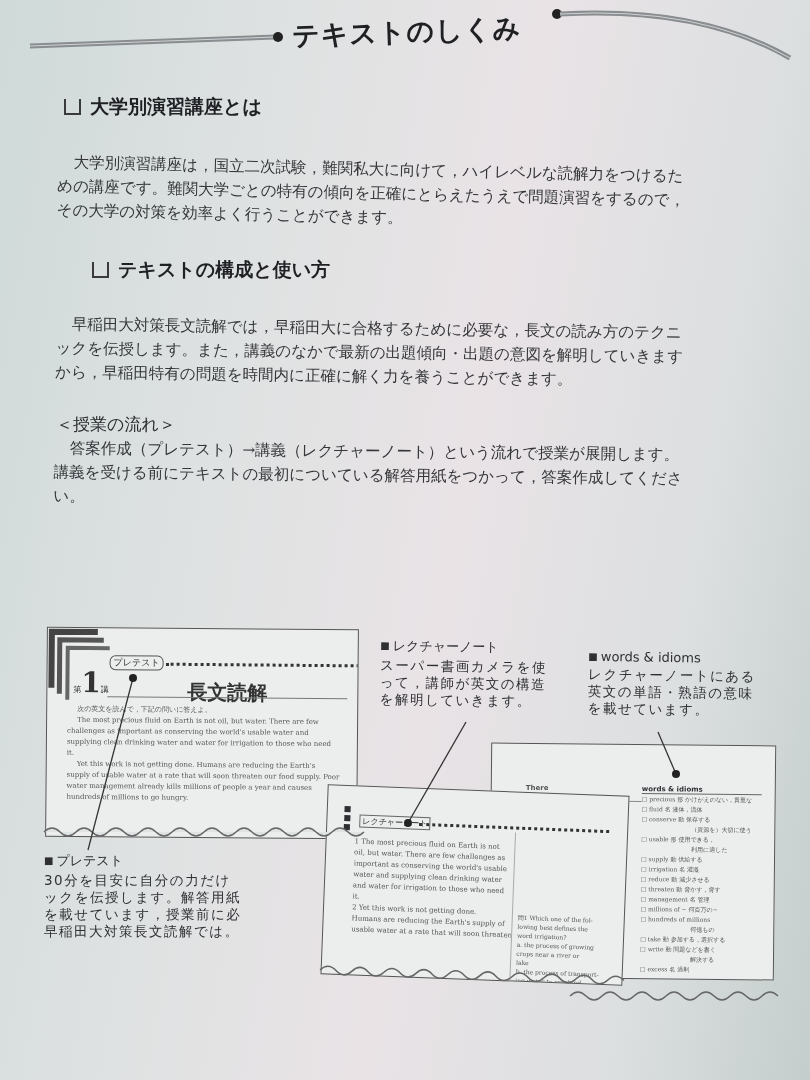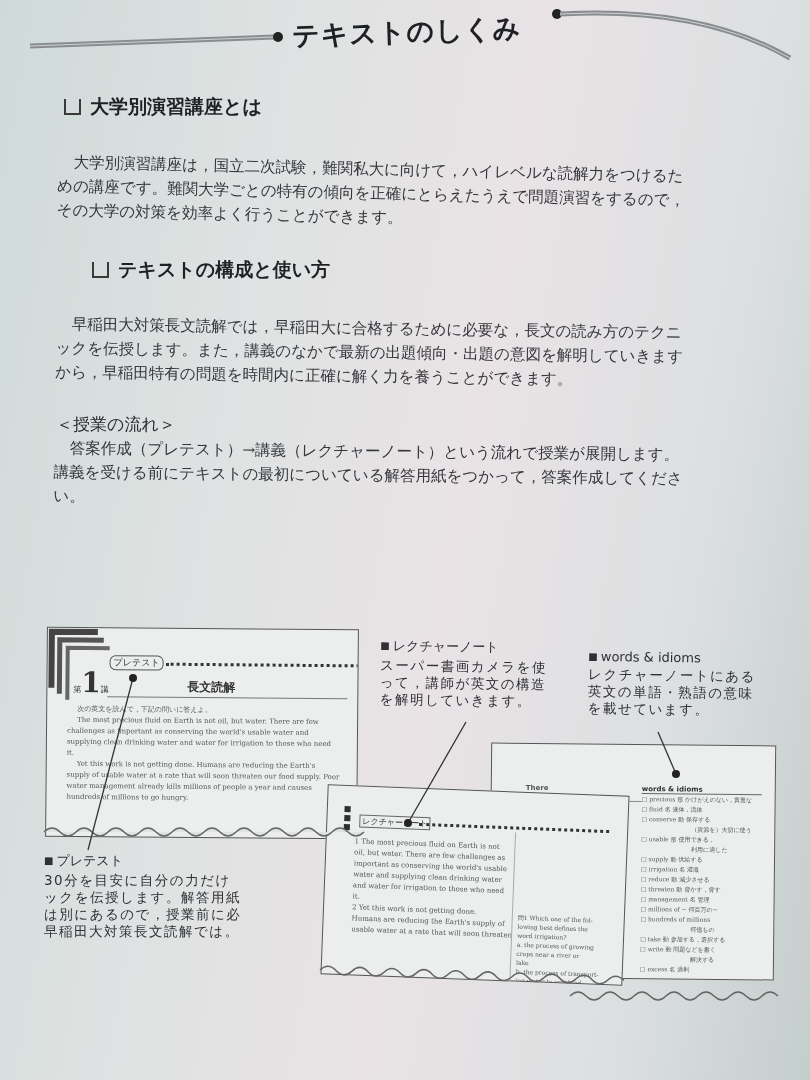--- a/index.html
+++ b/index.html
@@ -70,21 +70,21 @@
   <svg width="80" height="80" style="position:absolute;left:0;top:0">
     <path d="M4 60 V4 H50" stroke="#444" stroke-width="6" fill="none"></path>
     <path d="M12 66 V12 H56" stroke="#555" stroke-width="5" fill="none"></path>
     <path d="M20 72 V20 H62" stroke="#666" stroke-width="4" fill="none"></path>
   </svg>
   <div style="position:absolute;left:26px;top:38px;font-family:'DejaVu Serif',serif;">
     <span style="font-size:8px">第</span><span style="font-size:28px;font-weight:bold;color:#333">1</span><span style="font-size:8px">講</span>
   </div>
   <div style="position:absolute;left:62px;top:27px;font-size:9px;border:1px solid #555;border-radius:6px;padding:0 3px;font-family:'DejaVu Sans',sans-serif;">プレテスト</div>
   <div class="dots" style="left:118px;top:34px;width:200px;"></div>
-  <div style="position:absolute;left:140px;top:50px;font-family:'DejaVu Sans',sans-serif;font-weight:bold;font-size:12px;color:#333">長文読解</div>
+  <div style="position:absolute;left:140px;top:50px;font-family:'DejaVu Sans',sans-serif;font-weight:bold;font-size:20px;color:#333">長文読解</div>
   <div style="position:absolute;left:60px;top:68px;width:240px;border-top:1px solid #777"></div>
   <div style="position:absolute;left:20px;top:76px;">
     <div class="tiny" style="padding-left:10px">次の英文を読んで，下記の問いに答えよ。</div>
     <div class="tiny" style="padding-left:10px">The most precious fluid on Earth is not oil, but water. There are few</div>
     <div class="tiny">challenges as important as conserving the world's usable water and</div>
     <div class="tiny">supplying clean drinking water and water for irrigation to those who need</div>
     <div class="tiny">it.</div>
     <div class="tiny" style="padding-left:10px">Yet this work is not getting done. Humans are reducing the Earth's</div>
     <div class="tiny">supply of usable water at a rate that will soon threaten our food supply. Poor</div>
     <div class="tiny">water management already kills millions of people a year and causes</div>
@@ -157,21 +157,21 @@
   <line x1="466" y1="722" x2="408" y2="823" stroke="#333" stroke-width="1.3"></line>
   <circle cx="408" cy="823" r="4" fill="#222"></circle>
   <line x1="658" y1="732" x2="676" y2="774" stroke="#333" stroke-width="1.3"></line>
   <circle cx="676" cy="774" r="4" fill="#222"></circle>
 </svg>
 
 <div class="label" style="left:44px;top:852px;">
   <span class="ttl">プレテスト</span>
   <span class="desc">30分を目安に自分の力だけ</span>
   <span class="desc">ックを伝授します。解答用紙</span>
-  <span class="desc">は別にあるので，授業前に必</span>
+  <span class="desc">を載せています，授業前に必</span>
   <span class="desc">早稲田大対策長文読解では。</span>
 </div>
 <div class="label" style="left:380px;top:638px;transform:rotate(0.8deg);">
   <span class="ttl">レクチャーノート</span>
   <span class="desc">スーパー書画カメラを使</span>
   <span class="desc">って，講師が英文の構造</span>
   <span class="desc">を解明していきます。</span>
 </div>
 <div class="label" style="left:588px;top:650px;transform:rotate(0.8deg);">
   <span class="ttl">words &amp; idioms</span>

